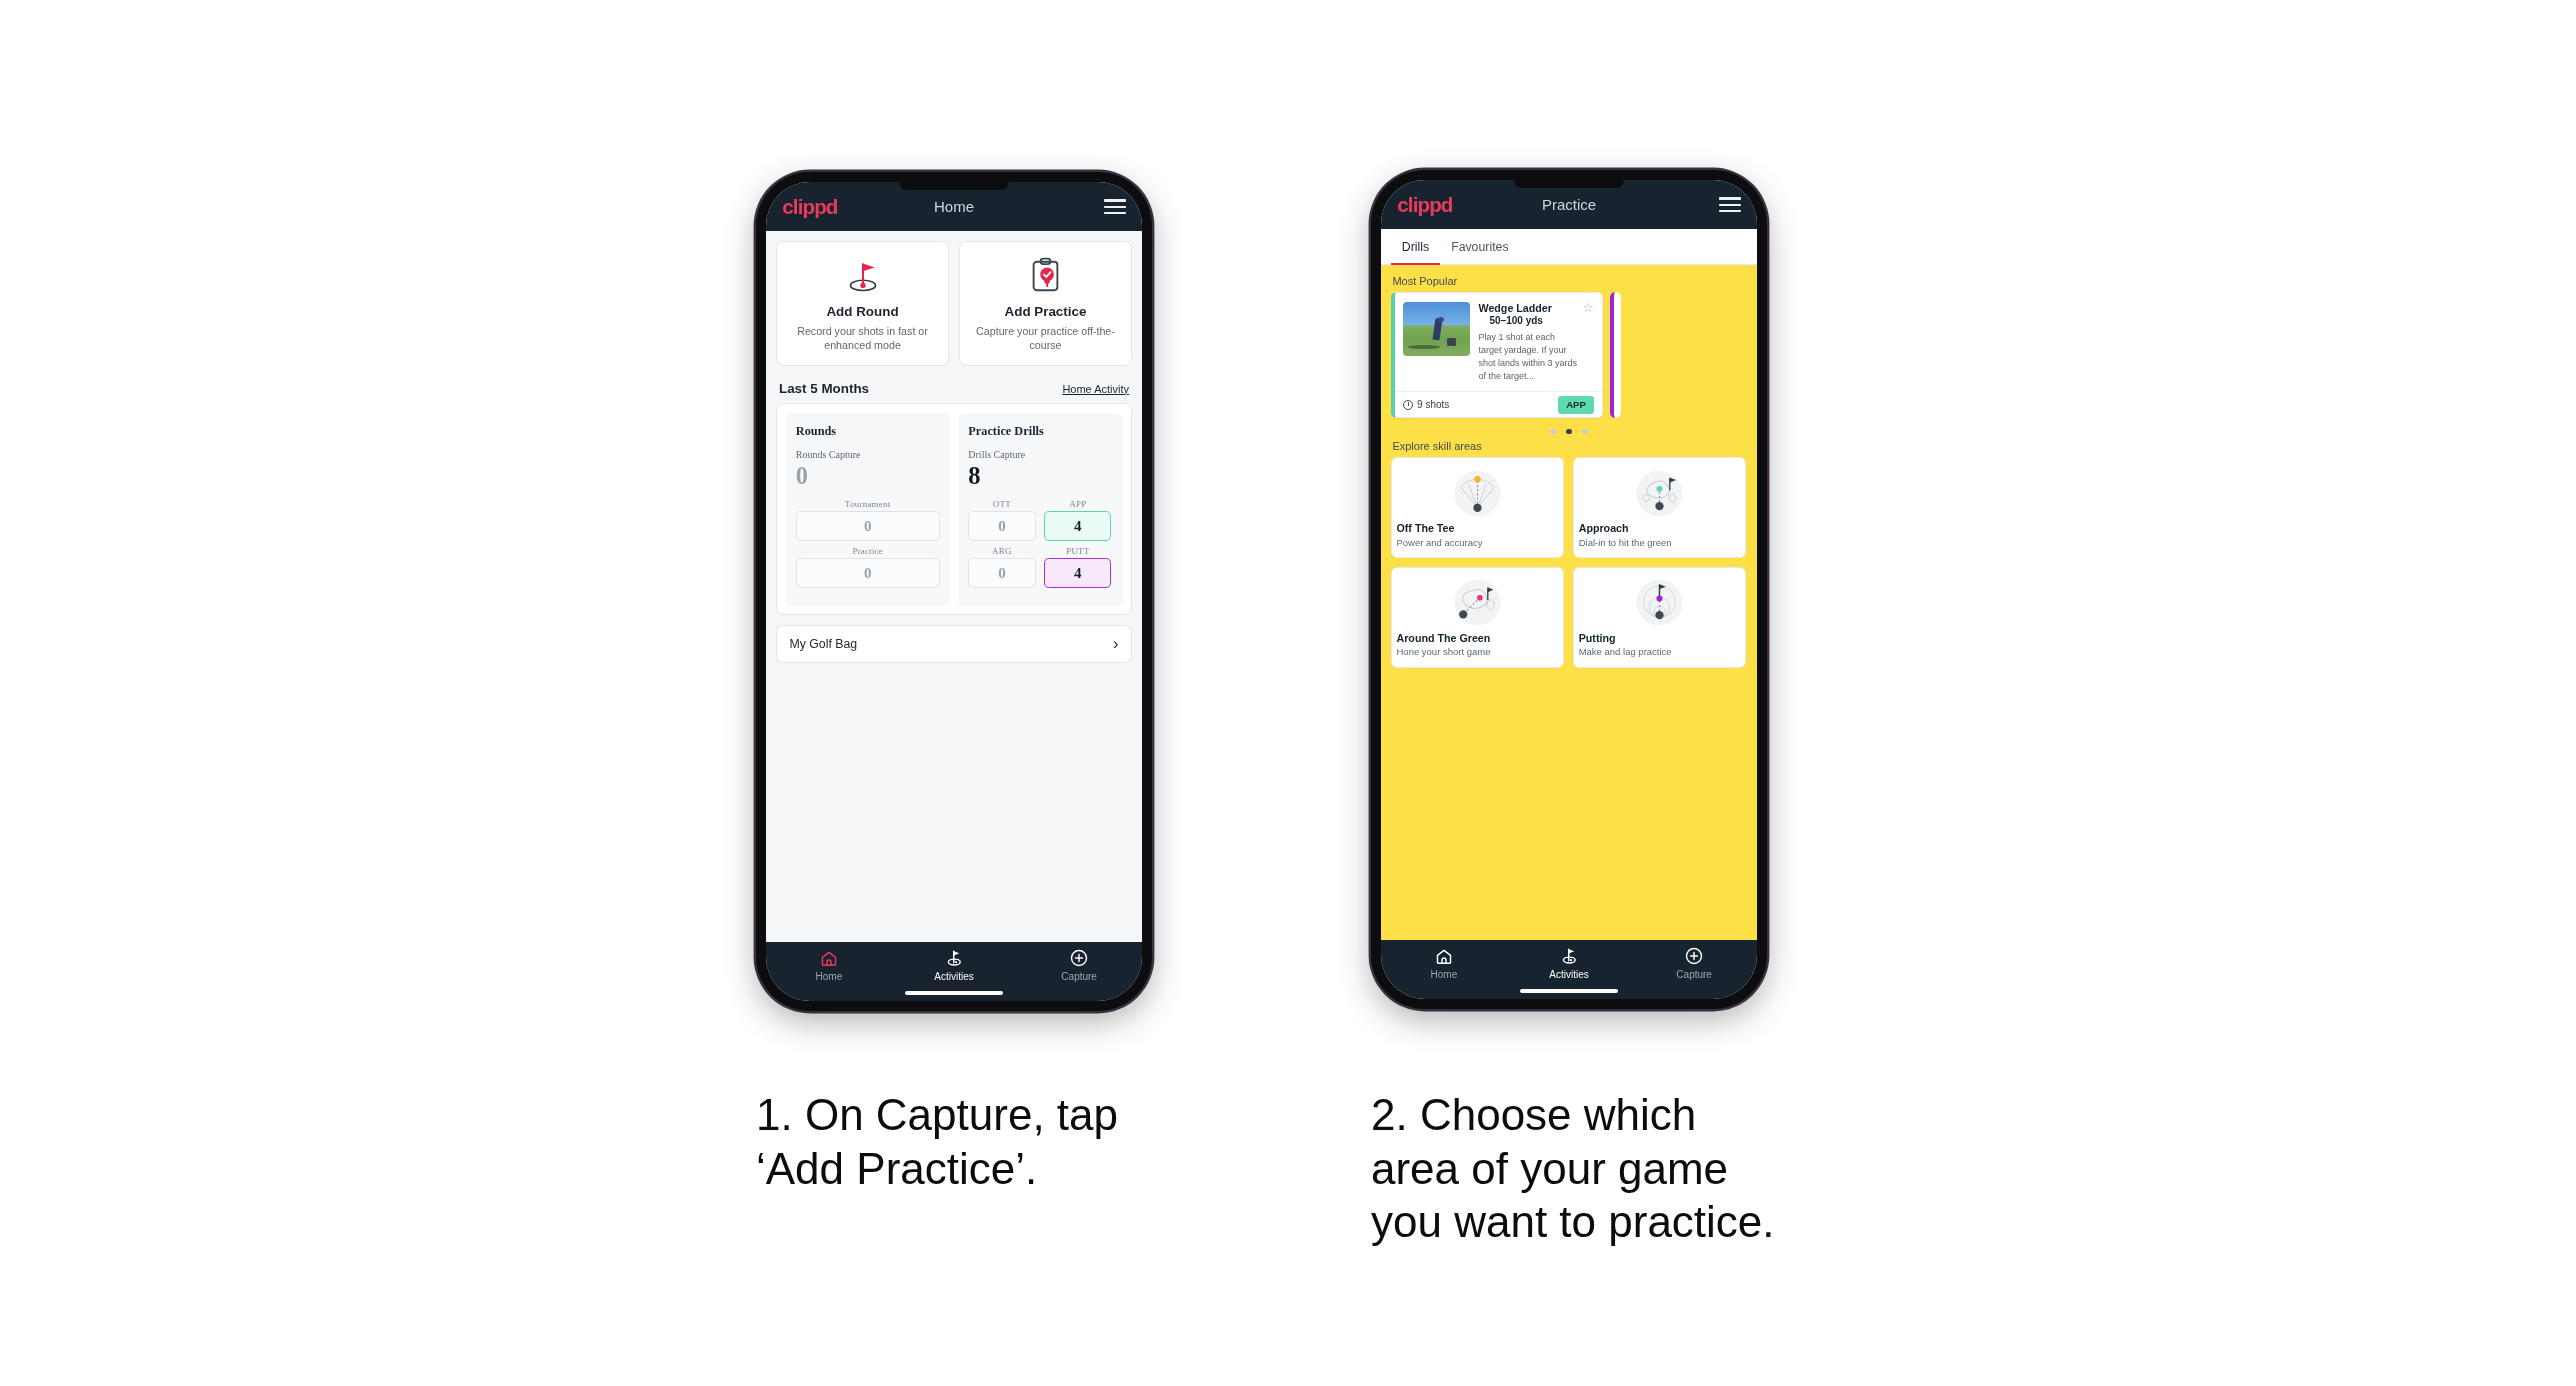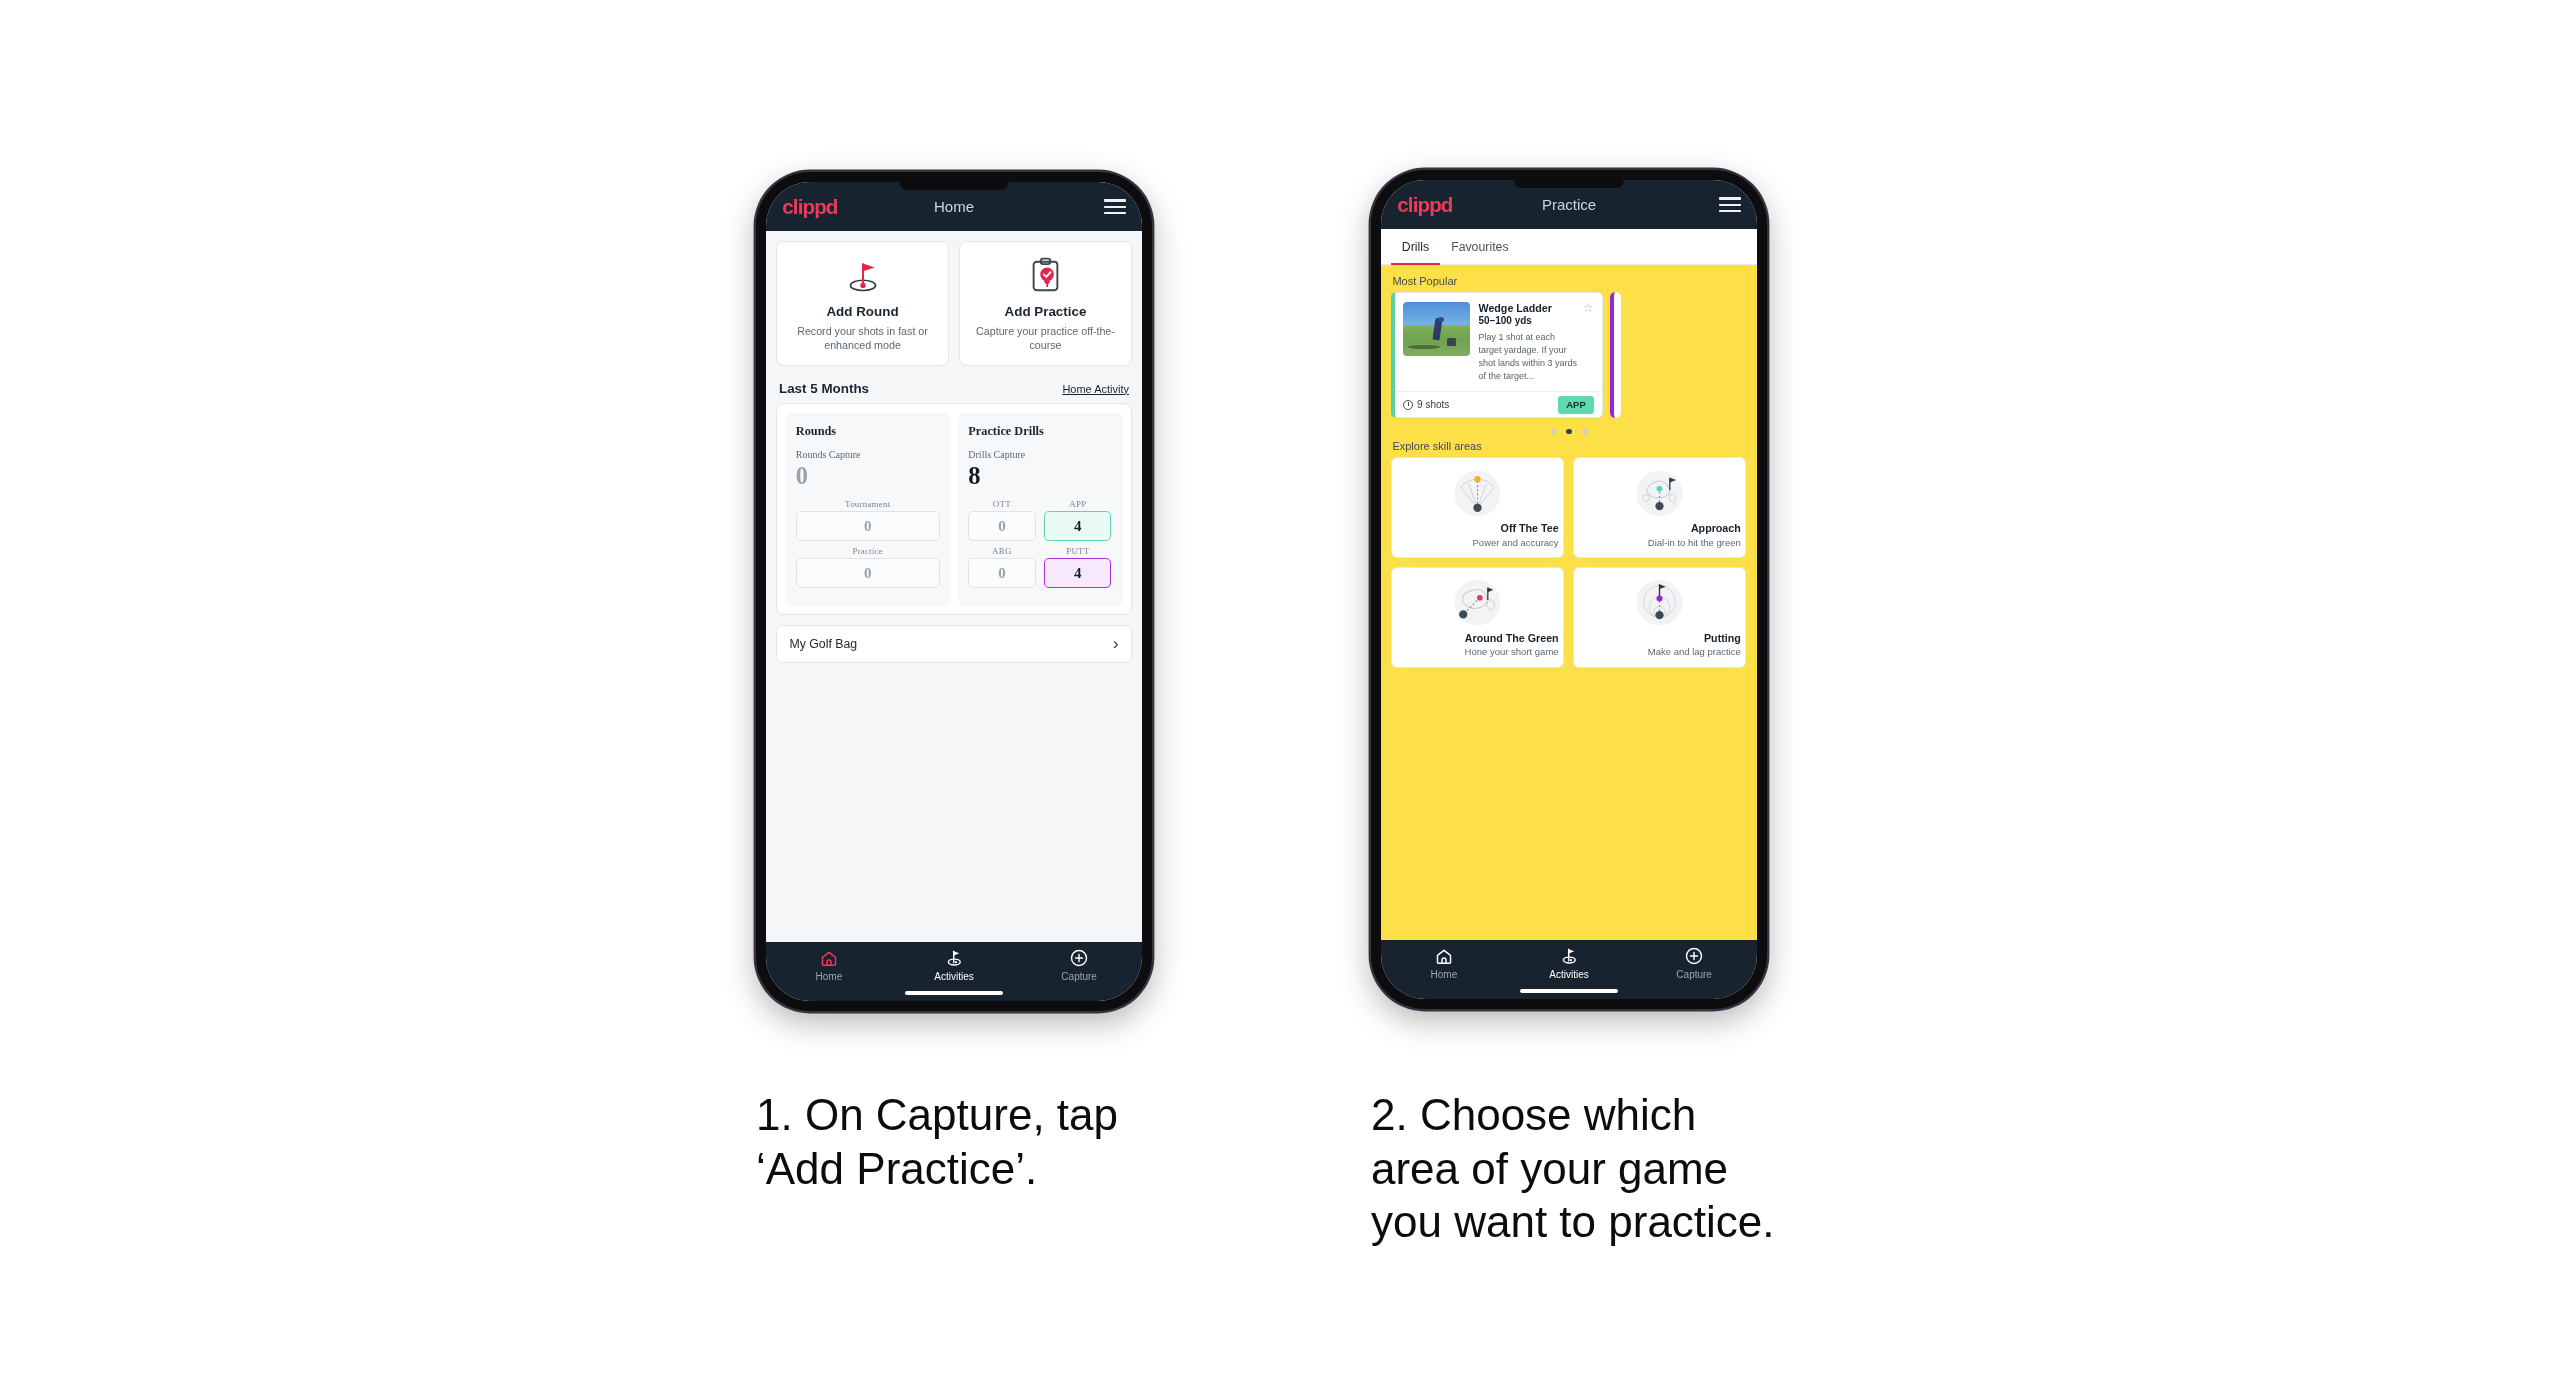--- a/index.html
+++ b/index.html
@@ -119,38 +119,38 @@
   .thumb {
     flex: 0 0 67px; height: 54px; border-radius: 4px; overflow: hidden; position: relative;
     background: linear-gradient(#4e8fd8 0%, #76b2e6 42%, #7fae5c 45%, #6fa24f 72%, #84ac62 100%);
   }
   .thumb .golfer { position: absolute; left: 46%; top: 30%; width: 7.1px; height: 22px; background: #2d3a6b; border-radius: 2.4px 2.4px 0.8px 0.8px; transform: rotate(8deg); }
   .thumb .golfer-head { position: absolute; left: 52%; top: 27%; width: 6.3px; height: 5.5px; background: #3a4a7d; border-radius: 50%; }
   .thumb .shadow { position: absolute; left: 8%; top: 80%; width: 48%; height: 4px; background: rgba(20,40,20,.45); border-radius: 50%; }
   .thumb .bag { position: absolute; left: 66%; top: 66%; width: 8.7px; height: 8.7px; background: #3b4451; border-radius: 1.6px; }
   .drill-meta { flex: 1; min-width: 0; position: relative; padding-right: 16px; }
   .drill-name { font-size: 10.7px; font-weight: 700; color: #15202b; }
-  .drill-yds { font-size: 10px; font-weight: 700; color: #15202b; margin-top: 0.8px; }
+  .drill-yds { font-size: 10px; font-weight: 700; color: #15202b; margin-top: 0.8px; margin-left: 11px; }
   .drill-desc { font-size: 9px; color: #59636d; line-height: 1.45; margin-top: 5.5px; }
   .star { position: absolute; right: 0; top: 0; color: #b9c0c7; font-size: 12.7px; line-height: 1; }
   .drill-foot { border-top: 0.8px solid #eceff1; height: 26px; display: flex; align-items: center; padding: 0 8px; }
   .shots { font-size: 10px; color: #343e48; display: flex; align-items: center; gap: 4px; }
   .clockicon { width: 10.3px; height: 10.3px; border: 1.2px solid #44505b; border-radius: 50%; position: relative; }
   .clockicon::after { content: ""; position: absolute; left: 4px; top: 1.7px; width: 1px; height: 3.3px; background: #44505b; }
   .tagpill { margin-left: auto; background: #5fd9b0; color: #14302a; font-size: 9.5px; font-weight: 700; padding: 3.2px 8px; border-radius: 3.2px; }
   .peek { flex: 0 0 11px; background: #fff; border-radius: 5.5px; border-left: 4px solid #9d23d8; }
 
   .dots { display: flex; gap: 10.3px; justify-content: center; margin: 10.3px 0 3.2px; }
   .dot { width: 5.5px; height: 5.5px; border-radius: 50%; background: #c9cfd5; }
   .dot.on { background: #35414d; }
 
   .skill-grid { display: flex; flex-wrap: wrap; gap: 8.7px; }
   .skill-card {
     width: calc(50% - 4.7px); background: #fff; border: 0.8px solid #e6e9ec; border-radius: 6.3px;
-    padding: 8.7px 4.7px 9.5px; text-align: right;
+    padding: 8.7px 4.7px 9.5px; text-align: left;
   }
   .skill-art { height: 52px; display: flex; align-items: center; justify-content: center; }
   .skill-title { font-size: 10.7px; font-weight: 700; color: #15202b; margin-top: 3.2px; }
   .skill-sub { font-size: 9.5px; color: #5d6872; margin-top: 2.4px; }
 
   
   .botnav { flex: 0 0 59px; background: #17232e; display: flex; align-items: flex-start; padding-top: 7.1px; position: relative; }
   .nav-item { flex: 1; display: flex; flex-direction: column; align-items: center; gap: 3.2px; }
   .nav-icon { height: 19px; display: flex; align-items: center; justify-content: center; }
   .nav-label { font-size: 10px; color: #9aa5b0; }

